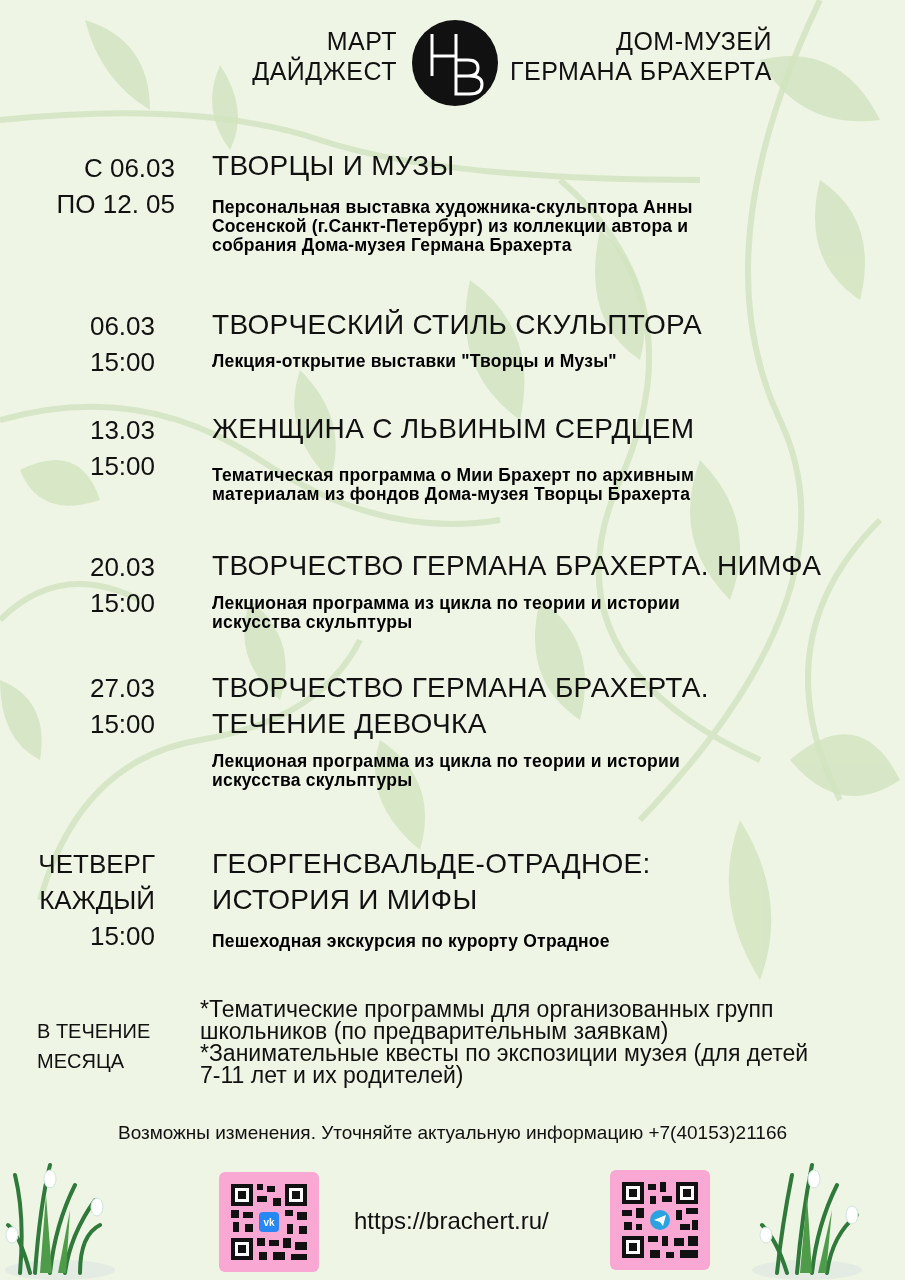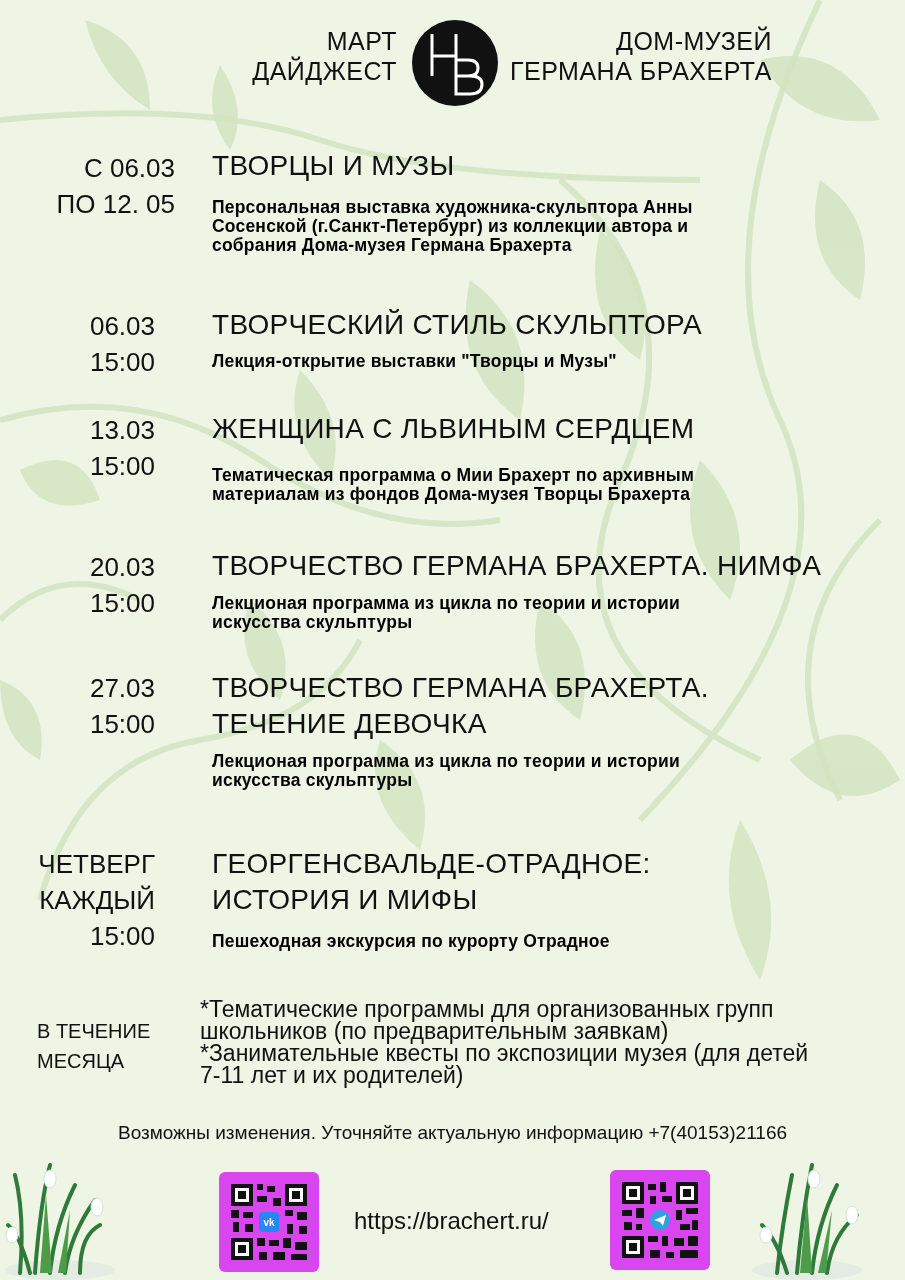--- a/index.html
+++ b/index.html
@@ -8,21 +8,21 @@
   .layer{position:absolute;inset:0;z-index:1;}
   .header{position:absolute;top:20px;left:0;width:905px;height:90px;}
   .hl{position:absolute;right:508px;top:6px;text-align:right;font-size:25px;line-height:30px;letter-spacing:0.5px;}
   .logo{position:absolute;left:412px;top:0;width:86px;height:86px;border-radius:50%;background:#111;}
   .logo svg{position:absolute;left:0;top:0;}
   .hr{position:absolute;left:510px;top:6px;font-size:25px;line-height:30px;letter-spacing:0.5px;text-align:right;}
   .date{position:absolute;text-align:right;font-size:26px;line-height:36px;width:155px;}
   .title{position:absolute;left:212px;font-size:28px;line-height:36px;letter-spacing:0.3px;}
   .desc{position:absolute;left:212px;font-size:17.5px;line-height:19px;color:#000000;letter-spacing:0.2px;font-weight:bold;}
   .footer-note{position:absolute;top:1122px;left:0;width:905px;text-align:center;font-size:19px;}
-  .qr{position:absolute;top:1172px;width:100px;height:100px;background:#d946ef;border-radius:6px;}
+  .qr{position:absolute;top:1172px;width:100px;height:100px;background:#f9a8d4;border-radius:6px;}
   .url{position:absolute;top:1207px;left:354px;font-size:24px;}
   .flowers{position:absolute;top:1155px;width:115px;height:125px;}
 </style>
 </head>
 <body>
 
 <svg class="bg" width="905" height="1280" viewBox="0 0 905 1280">
   <g fill="none" stroke="#d6e6c6" stroke-width="6">
     <path d="M0 120 Q200 100 320 140 T700 180"></path>
     <path d="M820 0 Q700 250 780 420 T640 820"></path>

